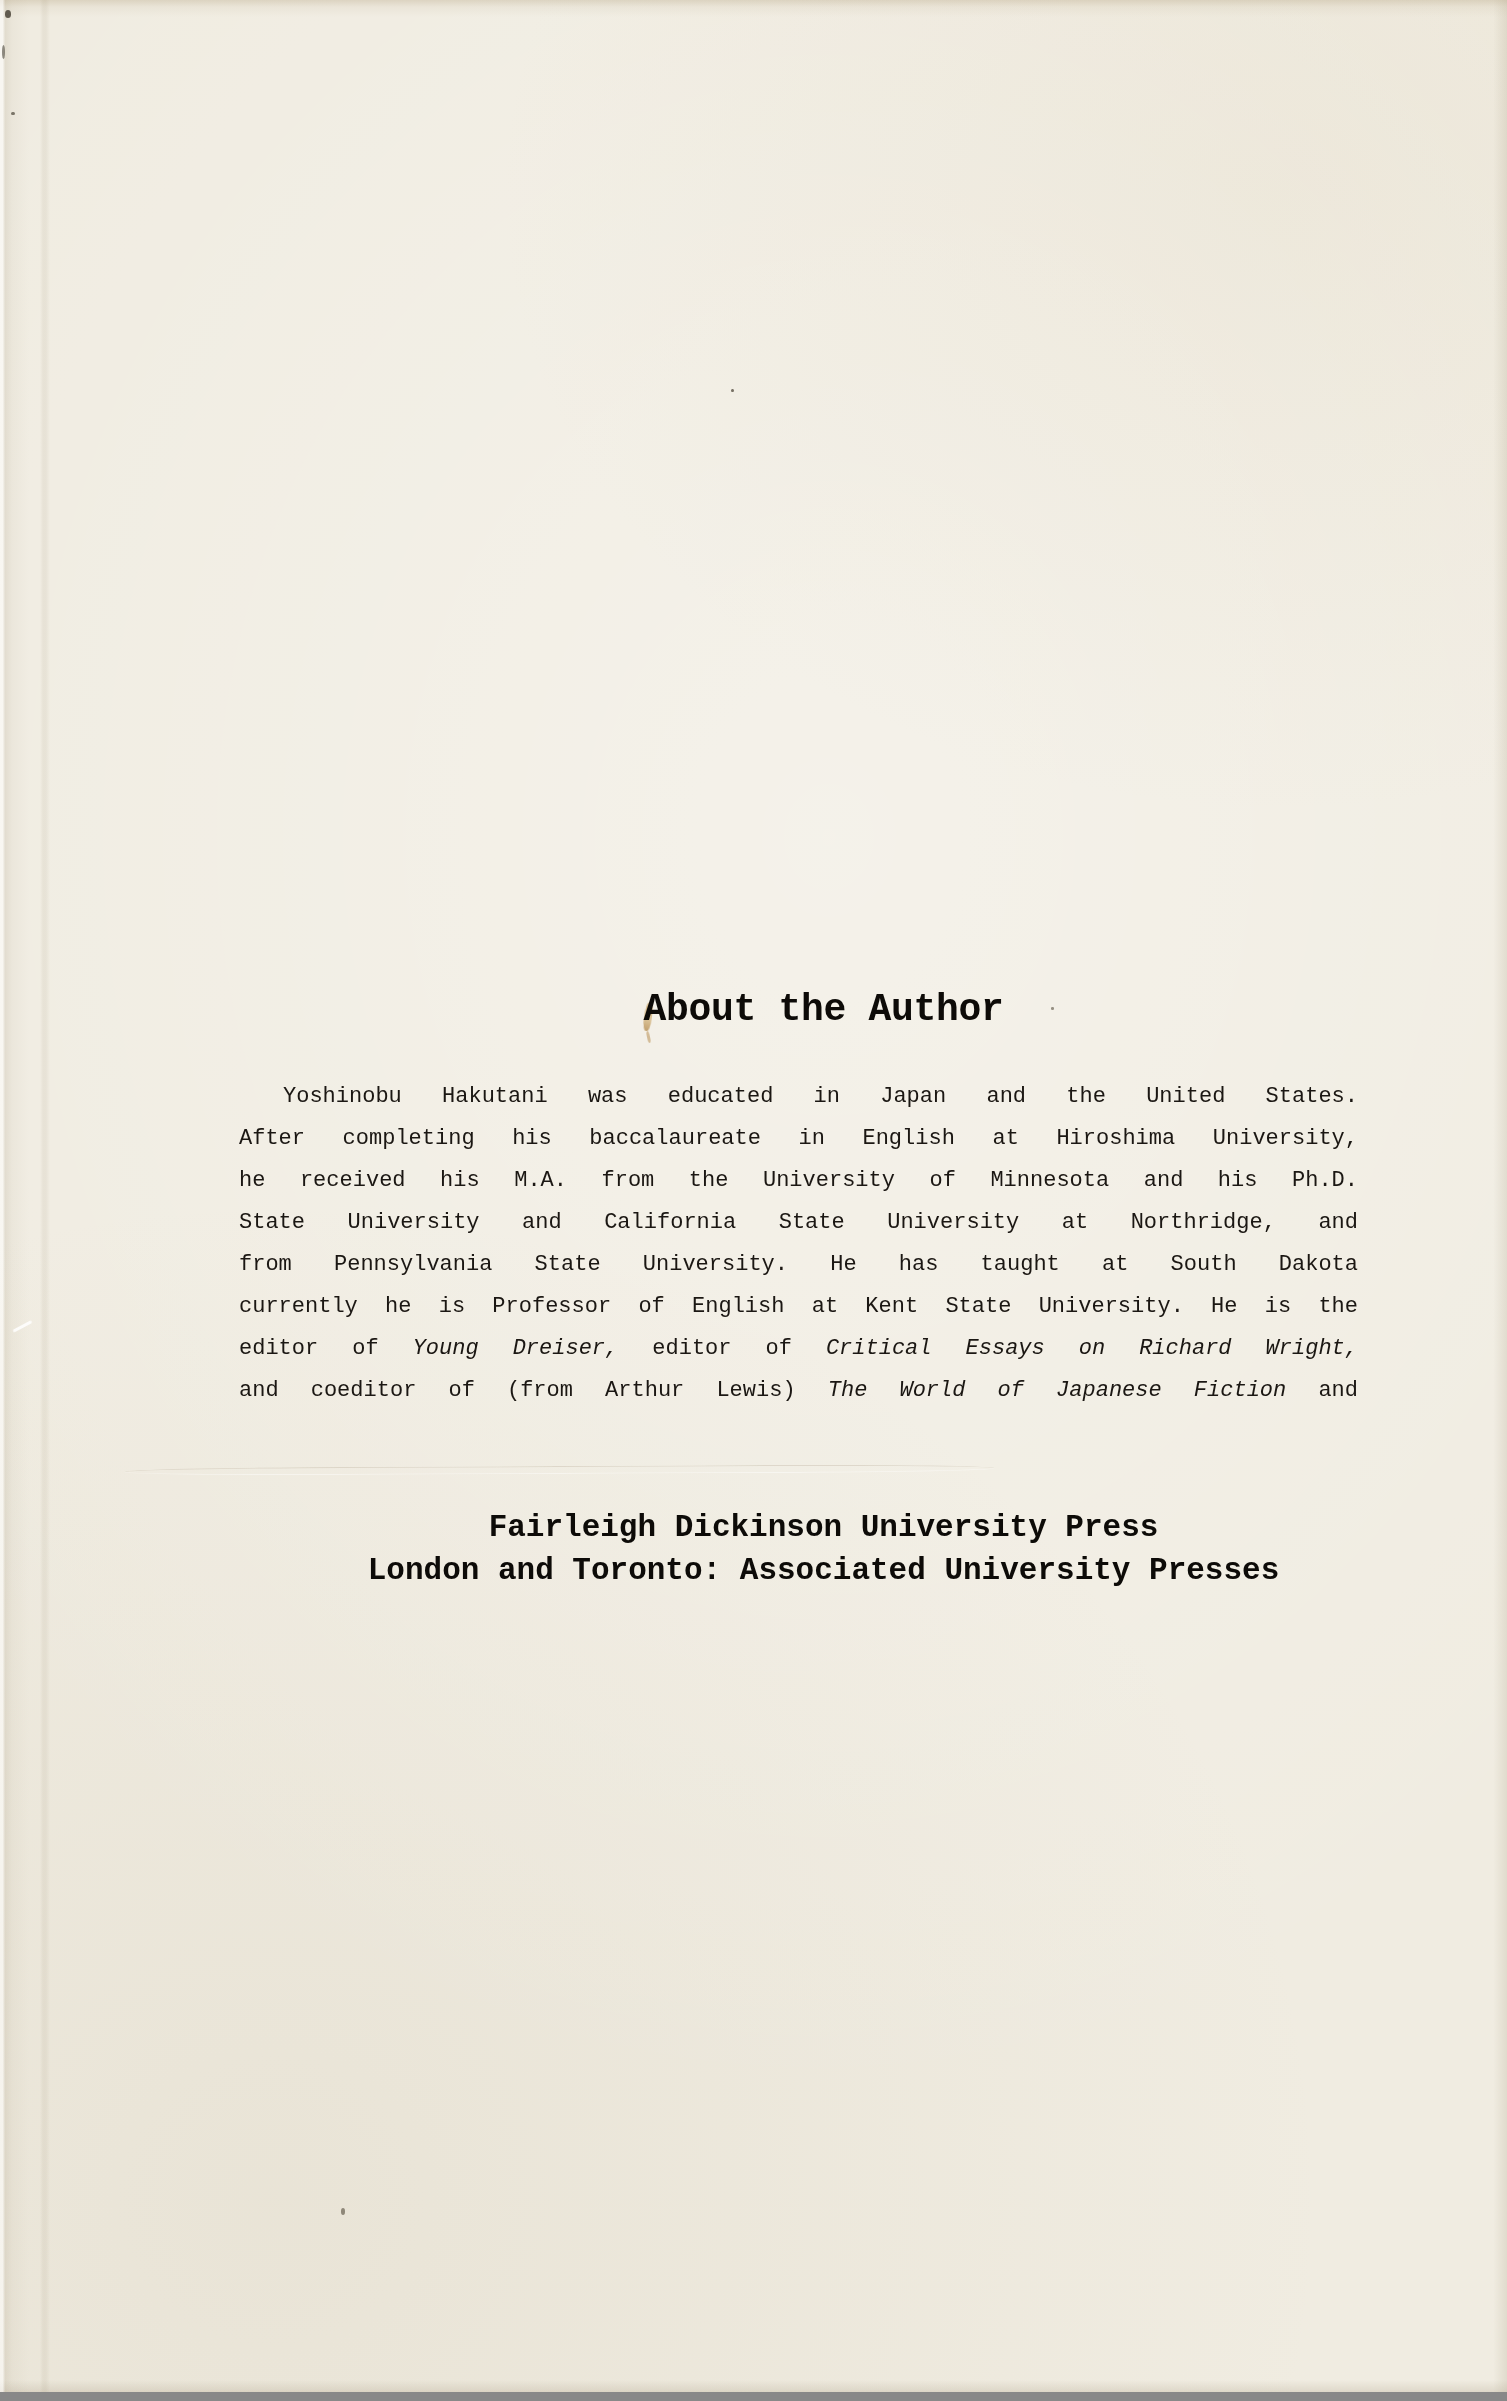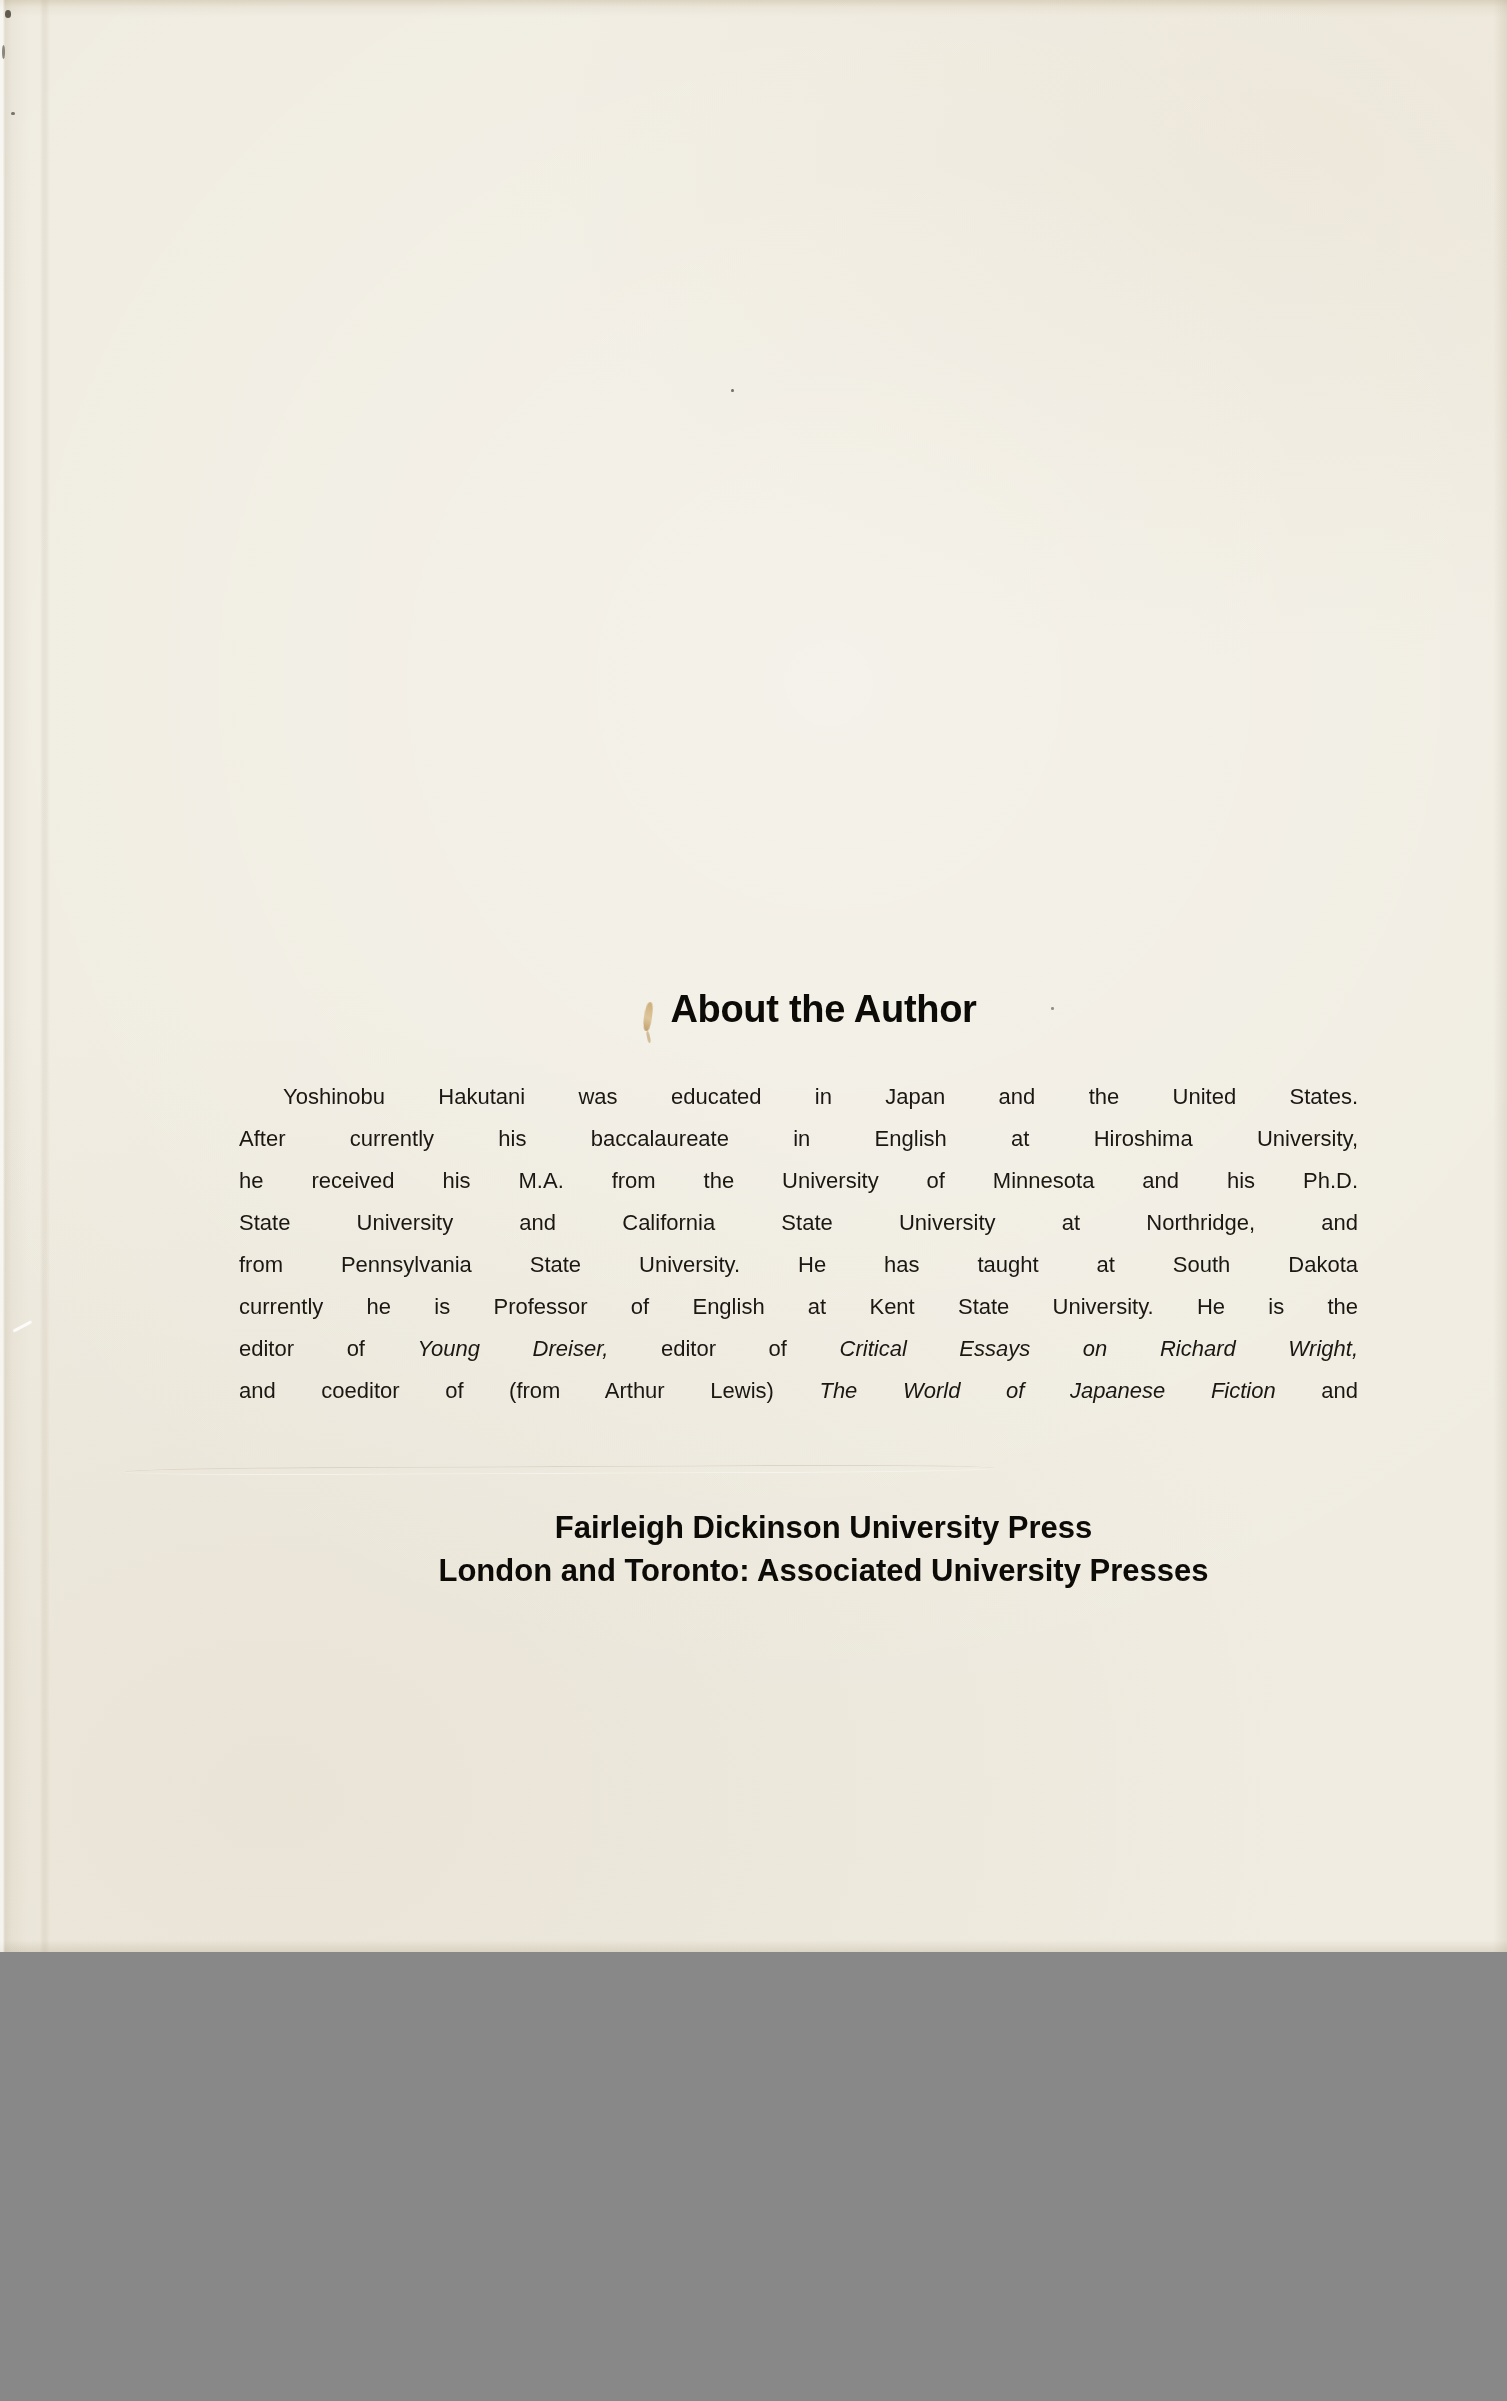--- a/index.html
+++ b/index.html
@@ -3,24 +3,24 @@
 <meta charset="utf-8">
 <style>
   html, body {
     margin: 0;
     padding: 0;
     background: #888;
   }
   .page {
     position: relative;
     width: 1507px;
-    height: 1952px;
+    height: 2392px;
     background: var(--paper, #f0ece1);
     overflow: hidden;
-    font-family: Liberation Sans, sans-serif;
+    font-family: Liberation Mono, monospace;
     color: var(--ink, #1b1713);
   }
   
   .paper-texture {
     position: absolute;
     inset: 0;
     background:
       radial-gradient(120% 90% at 55% 35%, rgba(255,255,255,0.30), rgba(255,255,255,0) 60%),
       radial-gradient(100% 60% at 18% 92%, rgba(190,178,150,0.14), rgba(190,178,150,0) 70%),
       radial-gradient(80% 40% at 85% 8%, rgba(214,200,170,0.18), rgba(214,200,170,0) 65%);
@@ -155,21 +155,21 @@
   <div class="speck speck-6"></div>
   <div class="scratch-white"></div>
   <div class="crease"></div>
   <div class="speck speck-tan"></div>
   <div class="speck speck-tan-tail"></div>
 
   <div class="heading">About the Author</div>
 
   <div class="para">
       <div class="para-line just"><span>Yoshinobu Hakutani was educated in Japan and the United States.</span></div>
-      <div class="para-line just"><span>After currently his baccalaureate in English at Hiroshima University,</span></div>
+      <div class="para-line just"><span>After completing his baccalaureate in English at Hiroshima University,</span></div>
       <div class="para-line just"><span>he received his M.A. from the University of Minnesota and his Ph.D.</span></div>
       <div class="para-line just"><span>State University and California State University at Northridge, and</span></div>
       <div class="para-line just"><span>from Pennsylvania State University. He has taught at South Dakota</span></div>
       <div class="para-line just"><span>currently he is Professor of English at Kent State University. He is the</span></div>
       <div class="para-line just"><span>editor of </span><em>Young Dreiser,</em><span> editor of </span><em>Critical Essays on Richard Wright,</em></div>
       <div class="para-line just"><span>and coeditor of (from Arthur Lewis) </span><em>The World of Japanese Fiction</em><span> and</span></div>
     </div>
 
   <div class="publisher">
     <div>Fairleigh Dickinson University Press</div>

